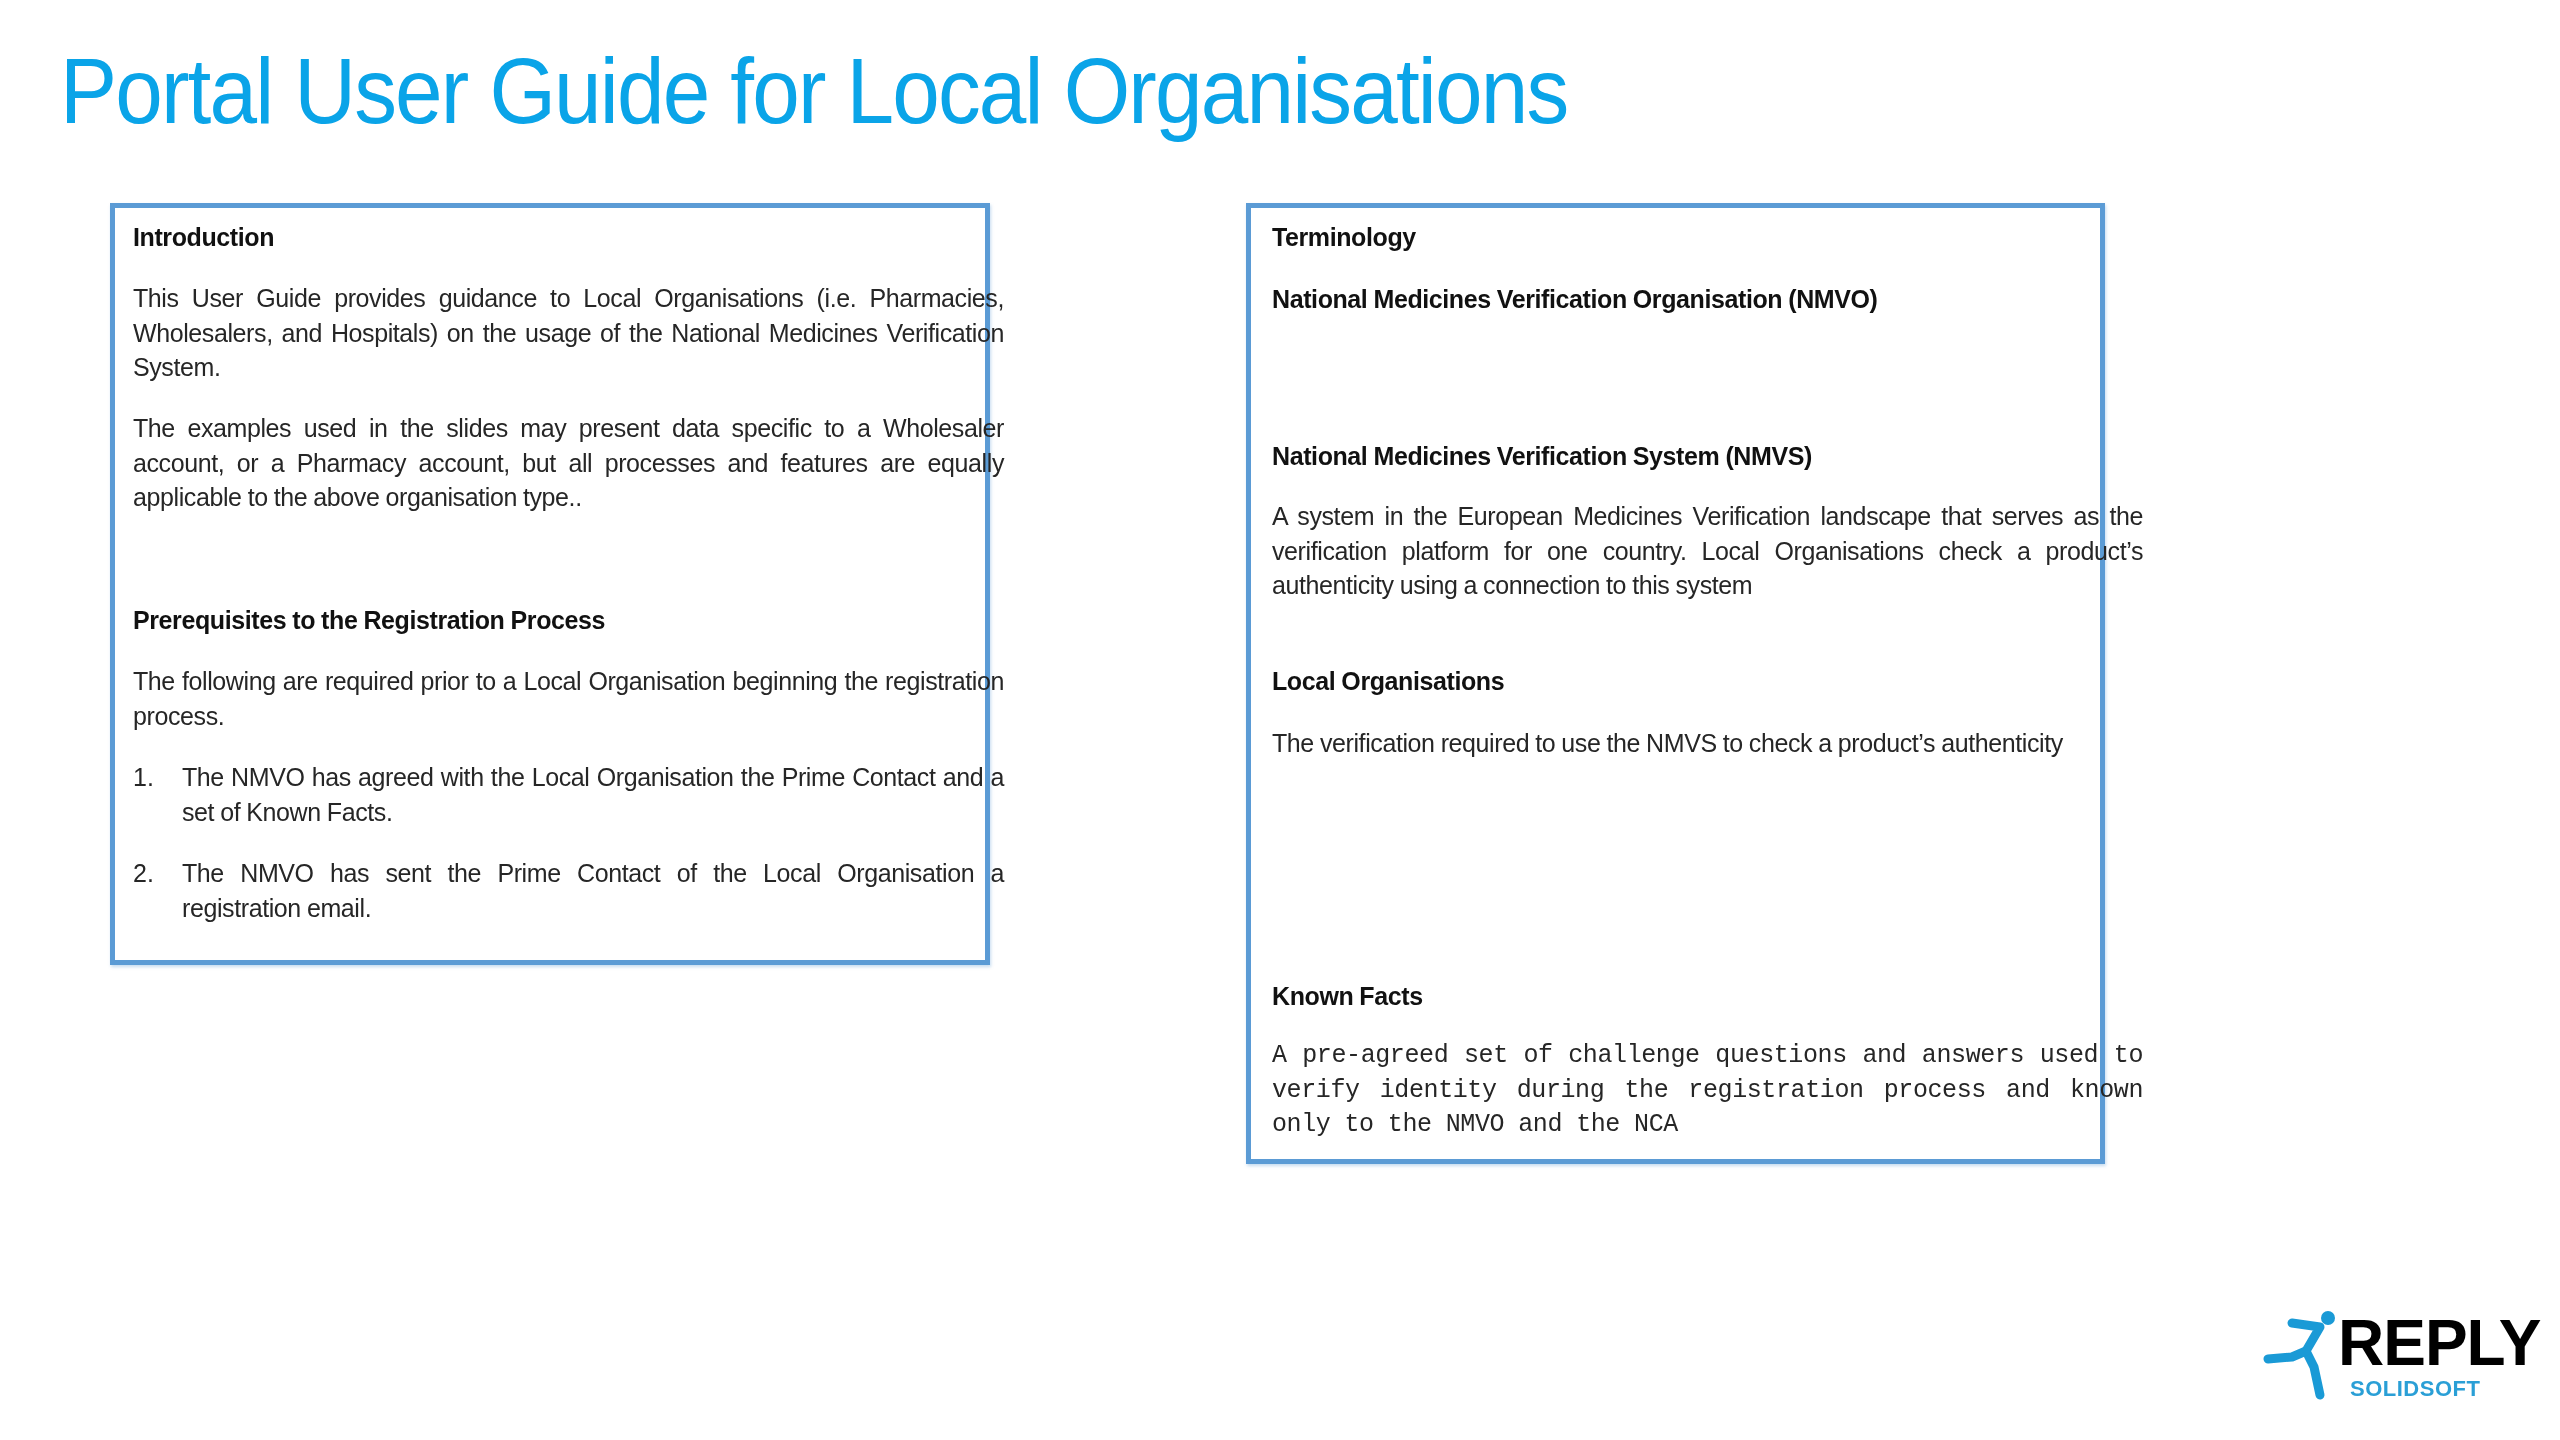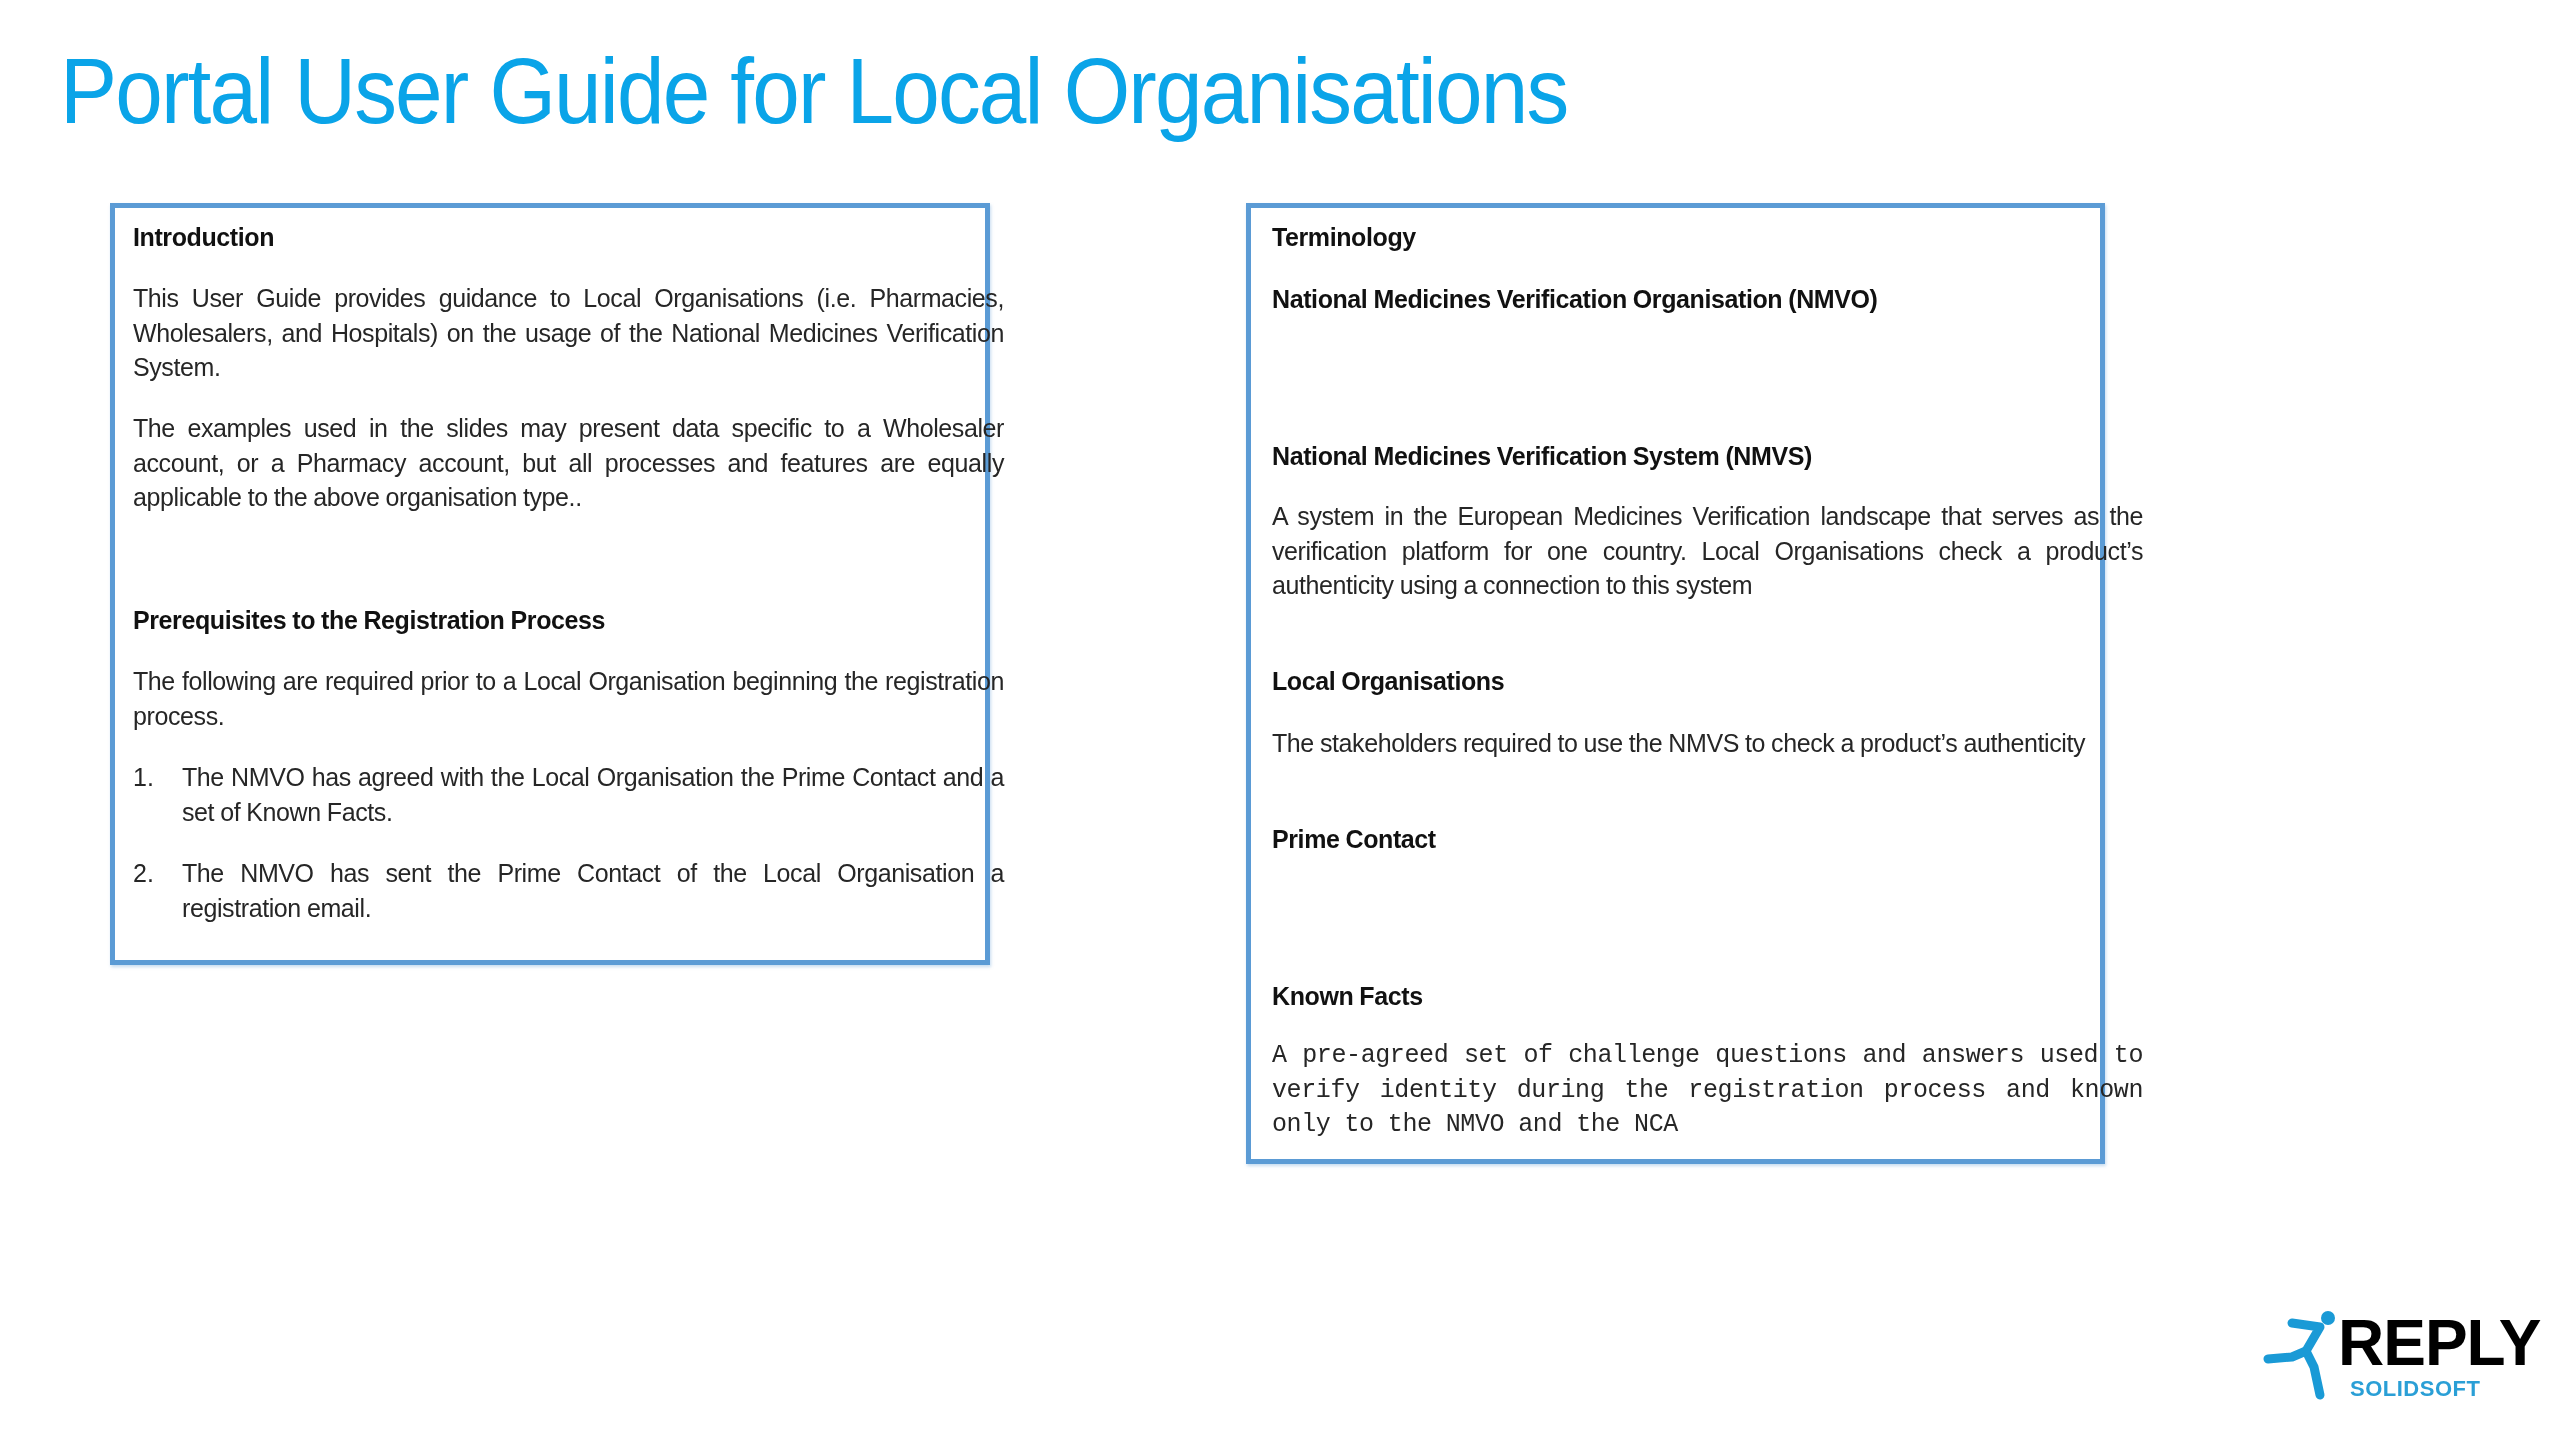--- a/index.html
+++ b/index.html
@@ -75,23 +75,22 @@
 
 <div class="panel panel-right">
   <p class="txt h" style="left:21px; top:12px;">Terminology</p>
 
   <p class="txt h" style="left:21px; top:74px;">National Medicines Verification Organisation (NMVO)</p>
 
   <p class="txt h" style="left:21px; top:231px;">National Medicines Verification System (NMVS)</p>
   <p class="txt" style="left:21px; top:291px;">A system in the European Medicines Verification landscape that serves as the verification platform for one country. Local Organisations check a product’s authenticity using a connection to this system</p>
 
   <p class="txt h" style="left:21px; top:456px;">Local Organisations</p>
-  <p class="txt" style="left:21px; top:518px;">The stakeholders required to use the NMVS to check a product’s authenticity</p>
+  <p class="txt" style="left:21px; top:518px;">The verification required to use the NMVS to check a product’s authenticity</p>
 
-  <p class="txt h" style="left:21px; top:614px;">Prime Contact</p>
 
   <p class="txt h" style="left:21px; top:771px;">Known Facts</p>
   <p class="txt" style="left:21px; top:831px;font-family:Liberation Mono, monospace;">A pre-agreed set of challenge questions and answers used to verify identity during the registration process and known only to the NMVO and the NCA</p>
 </div>
 
 <div class="logo">
   <svg width="80" height="100" viewBox="0 0 80 100">
     <circle cx="66" cy="13" r="7" fill="#1a9ad6"></circle>
     <path d="M30 18 L58 22 L44 46 L52 62 L58 90" stroke="#1a9ad6" stroke-width="9" stroke-linecap="round" stroke-linejoin="round" fill="none"></path>
     <path d="M44 46 L30 52 L6 54" stroke="#1a9ad6" stroke-width="9" stroke-linecap="round" stroke-linejoin="round" fill="none"></path>

